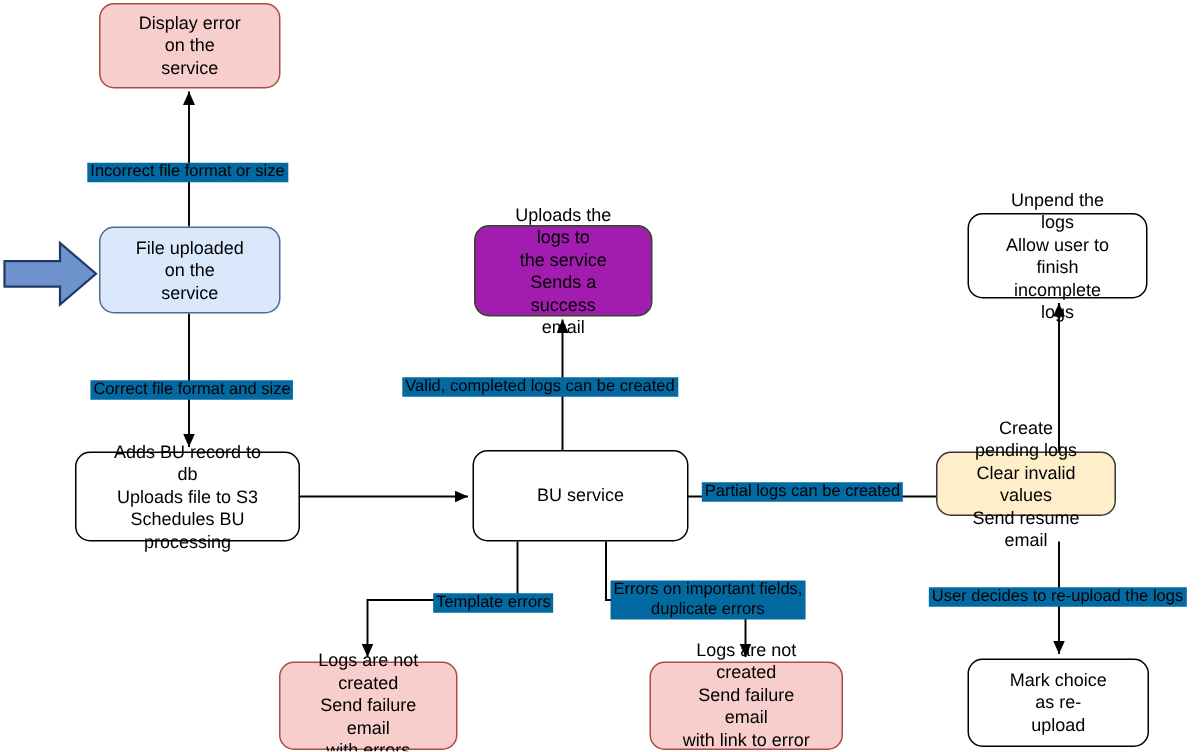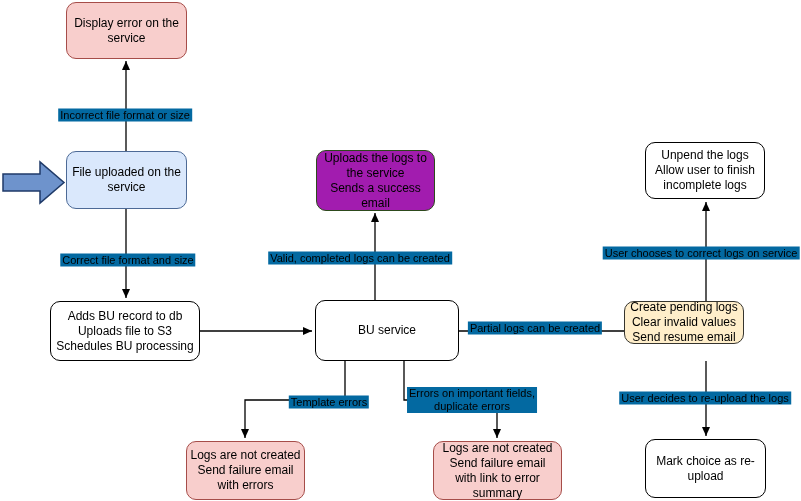--- a/index.html
+++ b/index.html
@@ -5,21 +5,21 @@
   html,body{margin:0;padding:0;background:#ffffff;}
   .canvas{
     position:relative;width:801px;height:501px;background:#ffffff;
     overflow:hidden;font-family:"Liberation Sans",sans-serif;color:#000;
   }
   .layer{position:absolute;left:0;top:0;}
   .edge{stroke:#000;stroke-width:1.3;fill:none;}
   .node{
     position:absolute;box-sizing:border-box;display:flex;align-items:center;justify-content:center;
     text-align:center;white-space:pre-line;font-size:12px;line-height:15px;
-    border:1.5px solid #000;border-radius:10px;padding:2px;
+    border:1.5px solid #000;border-radius:10px;padding:20px;
   }
   .white{background:#ffffff;border-color:#000000;}
   .pink{background:#f8cecc;border-color:#a64d49;}
   .blue{background:#dae8fc;border-color:#4d6a96;}
   .green{background:#a21caf;border-color:#2d4a1c;}
   .yellow{background:#ffeeca;border-color:#36352f;}
   .edge-label{
     position:absolute;transform:translate(-50%,-50%);background:#0369a1;
     font-size:11px;line-height:13px;white-space:pre;text-align:center;padding:0 2px;
   }
@@ -47,21 +47,20 @@
     <polygon points="3,174 40,174 40,162 64,182.5 40,203 40,191 3,191" fill="#6e93cc" stroke="#1f3a68" stroke-width="1.5"></polygon>
   </svg>
 
   <div class="edge-label" style="left:125px;top:115px">Incorrect file format or size</div>
   <div class="edge-label" style="left:128px;top:260px">Correct file format and size</div>
   <div class="edge-label" style="left:360px;top:258px">Valid, completed logs can be created</div>
   <div class="edge-label" style="left:535px;top:328px">Partial logs can be created</div>
   <div class="edge-label" style="left:329px;top:402px">Template errors</div>
   <div class="edge-label" style="left:472px;top:400px">Errors on important fields,
 duplicate errors</div>
-  <div class="edge-label" style="left:701px;top:253px">User chooses to correct logs on service</div>
   <div class="edge-label" style="left:705px;top:398px">User decides to re-upload the logs</div>
 
   <div class="node pink" style="left:66px;top:2px;width:121px;height:57px">Display error on the
 service</div>
   <div class="node blue" style="left:66px;top:151px;width:121px;height:58px">File uploaded on the
 service</div>
   <div class="node white" style="left:50px;top:301px;width:150px;height:60px">Adds BU record to db
 Uploads file to S3
 Schedules BU processing</div>
   <div class="node white" style="left:315px;top:300px;width:144px;height:61px">BU service</div>

